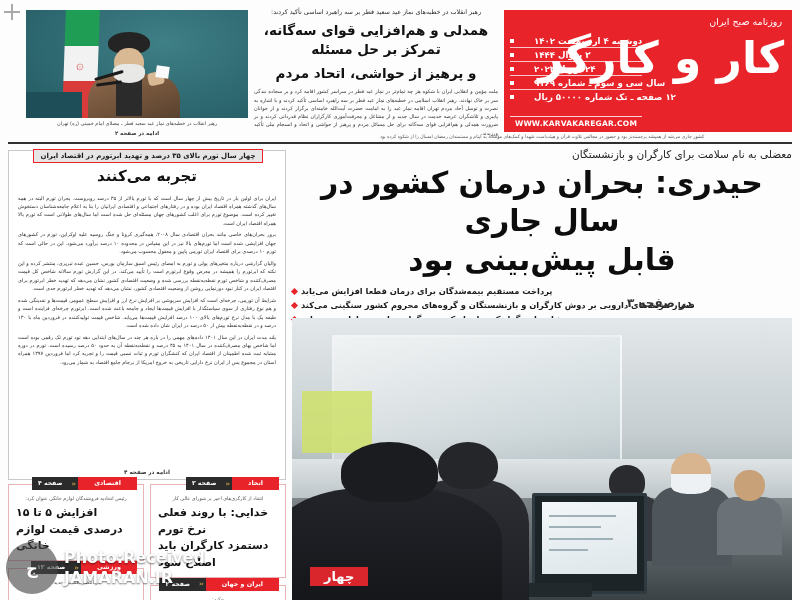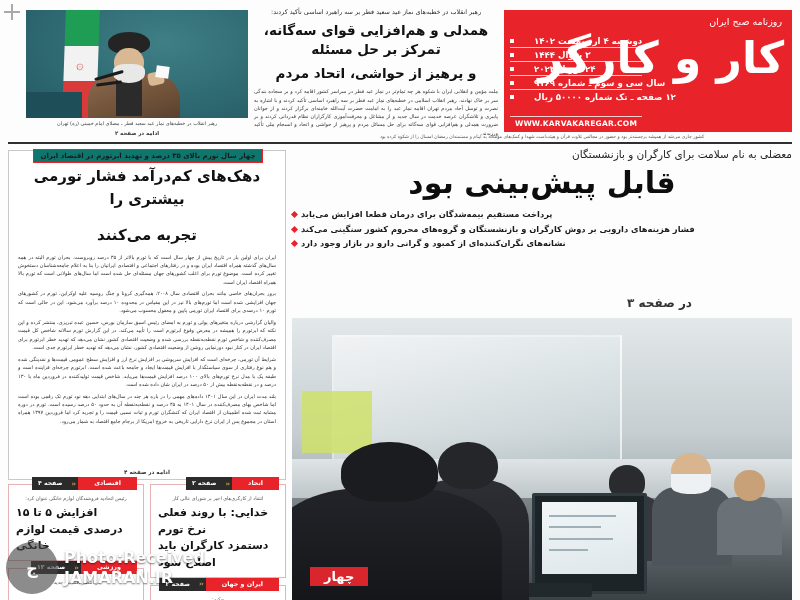--- a/index.html
+++ b/index.html
@@ -269,21 +269,21 @@
     padding: 0;
   }
   .lc-kicker-wrap {
     position: absolute;
     left: 6px; top: -8px;
     width: 266px;
     text-align: center;
   }
   .lc-kicker {
     display: inline-block;
-    background: #0f766e;
+    background: #e5e5e5;
     border: 1px solid #e8232a;
     color: #1a1a1a;
     font-size: 7px;
     font-weight: bold;
     padding: 2px 7px;
     line-height: 1.2;
     white-space: nowrap;
   }
   .lc-head {
     margin: 14px 8px 2px 8px;
@@ -681,34 +681,34 @@
   </div>
 
   <div class="hrule"></div>
 
   <div style="position:absolute;left:292px;top:134px;width:500px;font-size:4.6px;color:#555;text-align:center;line-height:1.5;">کشور جاری می‌شد از همیشه برجسته‌تر بود و حضور در مجالس تلاوت قرآن و هیئت‌است شهدا و کمک‌های مؤمنانه به ایتام و مستمندان رمضان امسال را از شکوه کرده بود</div>
 
   <div class="left-col">
     <div class="lc-kicker-wrap">
       <span class="lc-kicker">چهار سال تورم بالای ۳۵ درصد و تهدید ابرتورم در اقتصاد ایران</span>
     </div>
-    <div class="lc-head">دهک‌های کم‌درآمد فشار تورمی بیشتری را</div>
     <div class="lc-head">تجربه می‌کنند</div>
     <div class="lc-body">
       <p>ایران برای اولین بار در تاریخ بیش از چهار سال است که با تورم بالاتر از ۳۵ درصد روبروست. بحران تورم البته در همه سال‌های گذشته همراه اقتصاد ایران بوده و در رفتارهای اجتماعی و اقتصادی ایرانیان را بنا به اعلام جامعه‌شناسان دستخوش تغییر کرده است. موضوع تورم برای اغلب کشورهای جهان مسئله‌ای حل شده است اما سال‌های طولانی است که تورم بالا همراه اقتصاد ایران است.</p>
       <p>بروز بحران‌های خاصی مانند بحران اقتصادی سال ۲۰۰۸، همه‌گیری کرونا و جنگ روسیه علیه اوکراین، تورم در کشورهای جهان افزایشی شده است اما تورم‌های بالا نیز در این مقیاس در محدوده ۱۰ درصد برآورد می‌شود. این در حالی است که تورم ۱۰ درصدی برای اقتصاد ایران تورمی پایین و معقول محسوب می‌شود.</p>
       <p>والیان گزارشی درباره متغیرهای پولی و تورم به امضای رئیس اسبق سازمان بورس، حسین عبده تبریزی، منتشر کرده و این نکته که ابرتورم را همیشه در معرض وقوع ابرتورم است را تأیید می‌کند. در این گزارش تورم سالانه شاخص کل قیمت مصرف‌کننده و شاخص تورم نقطه‌به‌نقطه بررسی شده و وضعیت اقتصادی کشور نشان می‌دهد که تهدید خطر ابرتورم برای اقتصاد ایران در کنار نبود دورنمایی روشن از وضعیت اقتصادی کشور، نشان می‌دهد که تهدید خطر ابرتورم جدی است.</p>
       <p>شرایط آن تورمی، چرخه‌ای است که افزایش سرپوشی بر افزایش نرخ ارز و افزایش سطح عمومی قیمت‌ها و نقدینگی شده و هم نوع رفتاری از سوی سیاستگذار با افزایش قیمت‌ها ایجاد و جامعه باعث شده است. ابرتورم چرخه‌ای فزاینده است و طبقه یک با مدل نرخ تورم‌های بالای ۱۰۰ درصد افزایش قیمت‌ها می‌یابد. شاخص قیمت تولیدکننده در فروردین ماه با ۱۳۰ درصد و در نقطه‌به‌نقطه بیش از ۵۰ درصد در ایران شان داده شده است.</p>
       <p>بلند مدت ایران در این سال ۱۴۰۱ داده‌های مهمی را در باره هر چند در سال‌های ابتدایی دهه نود تورم تک رقمی بوده است اما شاخص بهای مصرف‌کننده در سال ۱۴۰۱ به ۴۵ درصد و نقطه‌به‌نقطه آن به حدود ۵۰ درصد رسیده است. تورم در دوره مشابه ثبت شده اطمینان از اقتصاد ایران که کنشگران تورم و ثبات نسبی قیمت را و تجربه کرد اما فروردین ۱۳۹۷ همراه استان در مجموع پس از ایران نرخ دارایی تاریخی به خروج امریکا از برجام جامع اقتصاد به شمار می‌رود.</p>
     </div>
     <div class="lc-cont">ادامه در صفحه ۴</div>
   </div>
 
   <div class="main-story">
     <div class="ms-kicker">معضلی به نام سلامت برای کارگران و بازنشستگان</div>
+    <div class="ms-head">حیدری: بحران درمان کشور در سال جاری</div>
     <div class="ms-head">قابل پیش‌بینی بود</div>
     <div class="ms-bullets">
       <div class="ms-bullet-row">
         <span class="ms-bullet-txt">پرداخت مستقیم بیمه‌شدگان برای درمان قطعا افزایش می‌یابد</span>
         <span class="ms-diamond"></span>
       </div>
       <div class="ms-bullet-row">
         <span class="ms-bullet-txt">فشار هزینه‌های دارویی بر دوش کارگران و بازنشستگان و گروه‌های محروم کشور سنگینی می‌کند</span>
         <span class="ms-diamond"></span>
       </div>

